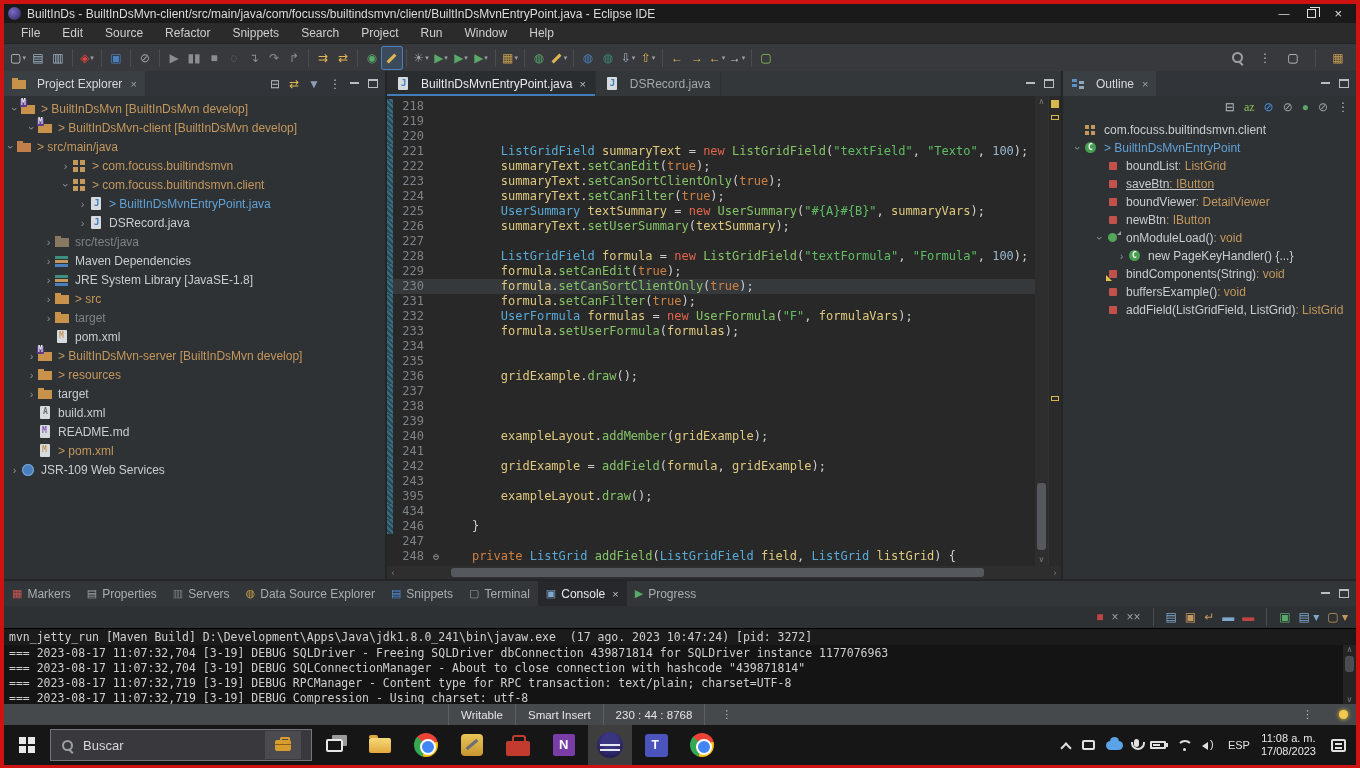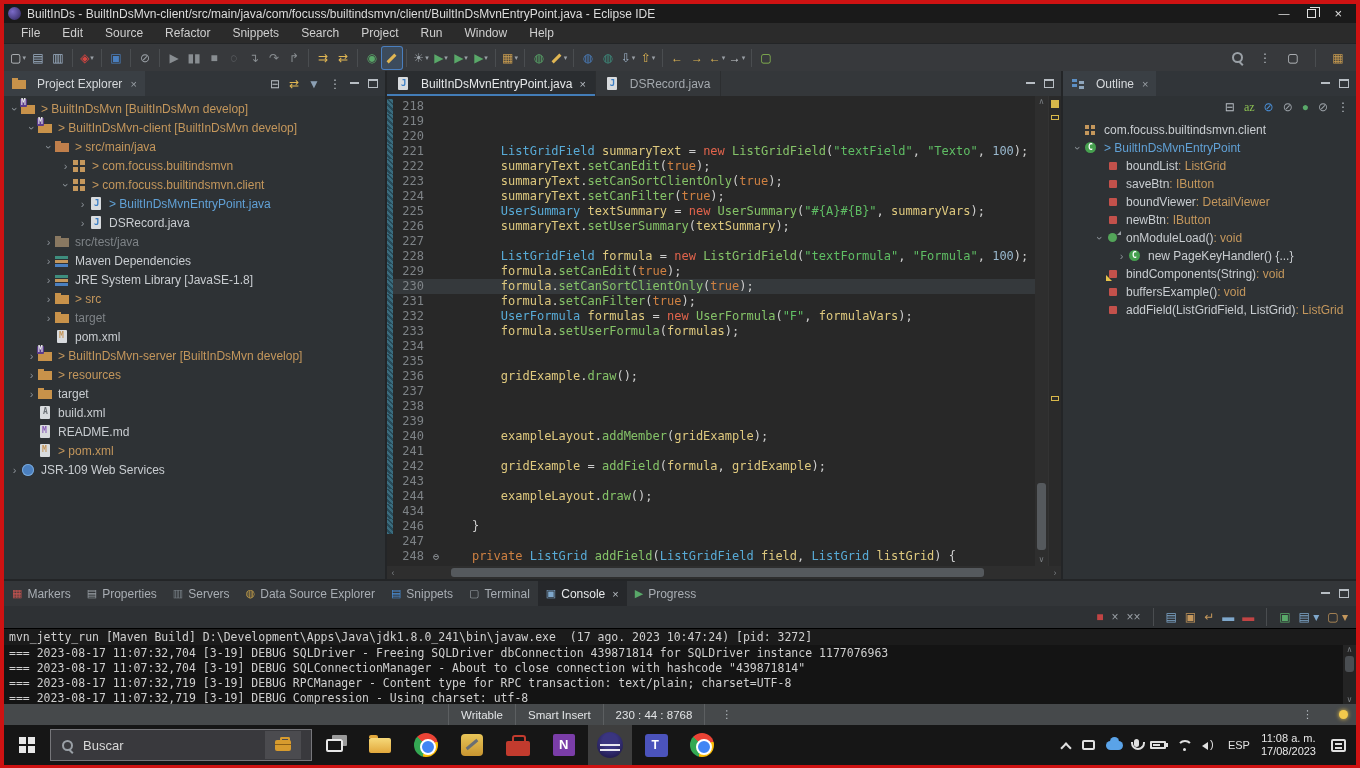--- a/index.html
+++ b/index.html
@@ -379,21 +379,21 @@
             <div class="trow" style="padding-left: 4px;">
               <span class="chev exp">›</span>
               <span class="ic ic-mvn"></span>
               <span class="lbl c-g">&gt; BuiltInDsMvn [BuiltInDsMvn develop]</span>
             </div>
             <div class="trow" style="padding-left: 21px;">
               <span class="chev exp">›</span>
               <span class="ic ic-mvn"></span>
               <span class="lbl c-g">&gt; BuiltInDsMvn-client [BuiltInDsMvn develop]</span>
             </div>
-            <div class="trow" style="padding-left: 38px;">
+            <div class="trow" style="">
               <span class="chev exp">›</span>
               <span class="ic ic-srcpkg"></span>
               <span class="lbl c-g">&gt; src/main/java</span>
             </div>
             <div class="trow" style="padding-left: 55px;">
               <span class="chev">›</span>
               <span class="ic ic-pkg"></span>
               <span class="lbl c-g">&gt; com.focuss.builtindsmvn</span>
             </div>
             <div class="trow" style="padding-left: 55px;">
@@ -518,21 +518,21 @@
               <div class="cline"><span class="chg on"></span><span class="lnum">234</span><span class="fold"></span><span class="ctext"></span></div>
               <div class="cline"><span class="chg on"></span><span class="lnum">235</span><span class="fold"></span><span class="ctext"></span></div>
               <div class="cline"><span class="chg on"></span><span class="lnum">236</span><span class="fold"></span><span class="ctext"><span class="tk-p">        </span><span class="tk-v">gridExample</span><span class="tk-p">.</span><span class="tk-m">draw</span><span class="tk-p">();</span></span></div>
               <div class="cline"><span class="chg on"></span><span class="lnum">237</span><span class="fold"></span><span class="ctext"></span></div>
               <div class="cline"><span class="chg on"></span><span class="lnum">238</span><span class="fold"></span><span class="ctext"></span></div>
               <div class="cline"><span class="chg on"></span><span class="lnum">239</span><span class="fold"></span><span class="ctext"></span></div>
               <div class="cline"><span class="chg on"></span><span class="lnum">240</span><span class="fold"></span><span class="ctext"><span class="tk-p">        </span><span class="tk-v">exampleLayout</span><span class="tk-p">.</span><span class="tk-m">addMember</span><span class="tk-p">(</span><span class="tk-v">gridExample</span><span class="tk-p">);</span></span></div>
               <div class="cline"><span class="chg on"></span><span class="lnum">241</span><span class="fold"></span><span class="ctext"></span></div>
               <div class="cline"><span class="chg on"></span><span class="lnum">242</span><span class="fold"></span><span class="ctext"><span class="tk-p">        </span><span class="tk-v">gridExample</span><span class="tk-p"> = </span><span class="tk-m">addField</span><span class="tk-p">(</span><span class="tk-v">formula</span><span class="tk-p">, </span><span class="tk-v">gridExample</span><span class="tk-p">);</span></span></div>
               <div class="cline"><span class="chg on"></span><span class="lnum">243</span><span class="fold"></span><span class="ctext"></span></div>
-              <div class="cline"><span class="chg on"></span><span class="lnum">244</span><span class="fold"></span><span class="ctext"><span class="tk-p">        </span><span class="tk-v">exampleLayout</span><span class="tk-p">.</span><span class="tk-m">draw</span><span class="tk-p">();</span></span></div>
+              <div class="cline"><span class="chg on"></span><span class="lnum">395</span><span class="fold"></span><span class="ctext"><span class="tk-p">        </span><span class="tk-v">exampleLayout</span><span class="tk-p">.</span><span class="tk-m">draw</span><span class="tk-p">();</span></span></div>
               <div class="cline"><span class="chg on"></span><span class="lnum">434</span><span class="fold"></span><span class="ctext"></span></div>
               <div class="cline"><span class="chg on"></span><span class="lnum">246</span><span class="fold"></span><span class="ctext"><span class="tk-p">    }</span></span></div>
               <div class="cline"><span class="chg"></span><span class="lnum">247</span><span class="fold"></span><span class="ctext"></span></div>
               <div class="cline"><span class="chg"></span><span class="lnum">248</span><span class="fold">⊖</span><span class="ctext"><span class="tk-p">    </span><span class="tk-k">private</span><span class="tk-p"> </span><span class="tk-t">ListGrid</span><span class="tk-p"> </span><span class="tk-m">addField</span><span class="tk-p">(</span><span class="tk-t">ListGridField</span><span class="tk-p"> </span><span class="tk-v">field</span><span class="tk-p">, </span><span class="tk-t">ListGrid</span><span class="tk-p"> </span><span class="tk-v">listGrid</span><span class="tk-p">) {</span></span></div>
             </div>
           <div class="vscroll">
             <span class="varr">∧</span>
             <span class="vtrack">
                 <span class="vthumb"></span>
               </span>
@@ -586,21 +586,21 @@
               <span class="chev exp">›</span>
               <span class="ic oc-class"></span>
               <span class="c-b">&gt; BuiltInDsMvnEntryPoint</span>
             </div>
             <div class="orow" style="padding-left: 30px;">
               <span class="chev"></span>
               <span class="ic oc-field"></span>
               <span class="c-w">boundList</span>
               <span class="oty"> : ListGrid</span>
             </div>
-            <div class="orow" style="padding-left: 30px;">
+            <div class="orow" style="padding-left: 30px; text-decoration: underline;">
               <span class="chev"></span>
               <span class="ic oc-field"></span>
               <span class="c-w">saveBtn</span>
               <span class="oty"> : IButton</span>
             </div>
             <div class="orow" style="padding-left: 30px;">
               <span class="chev"></span>
               <span class="ic oc-field"></span>
               <span class="c-w">boundViewer</span>
               <span class="oty"> : DetailViewer</span>

